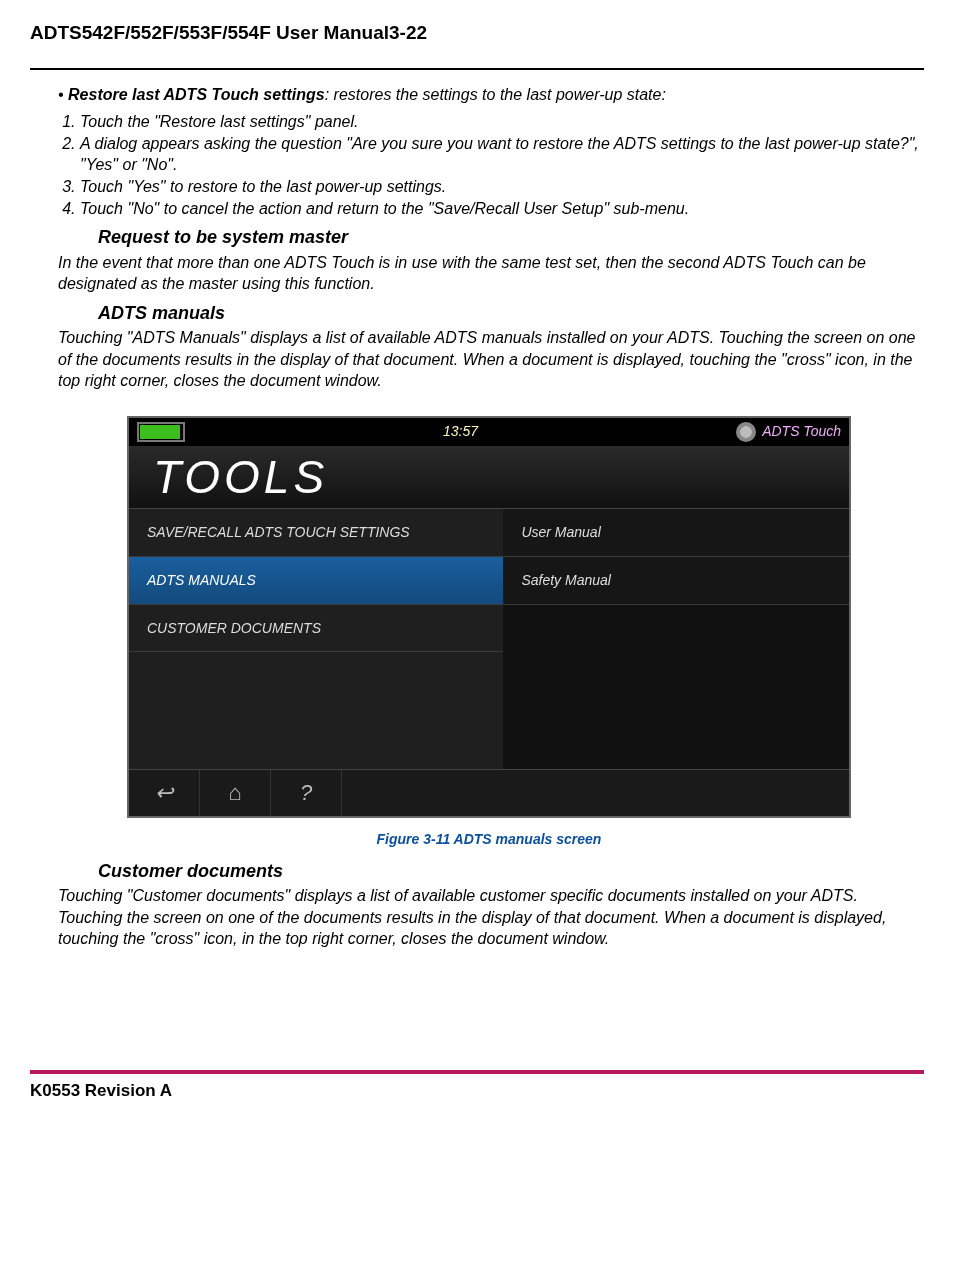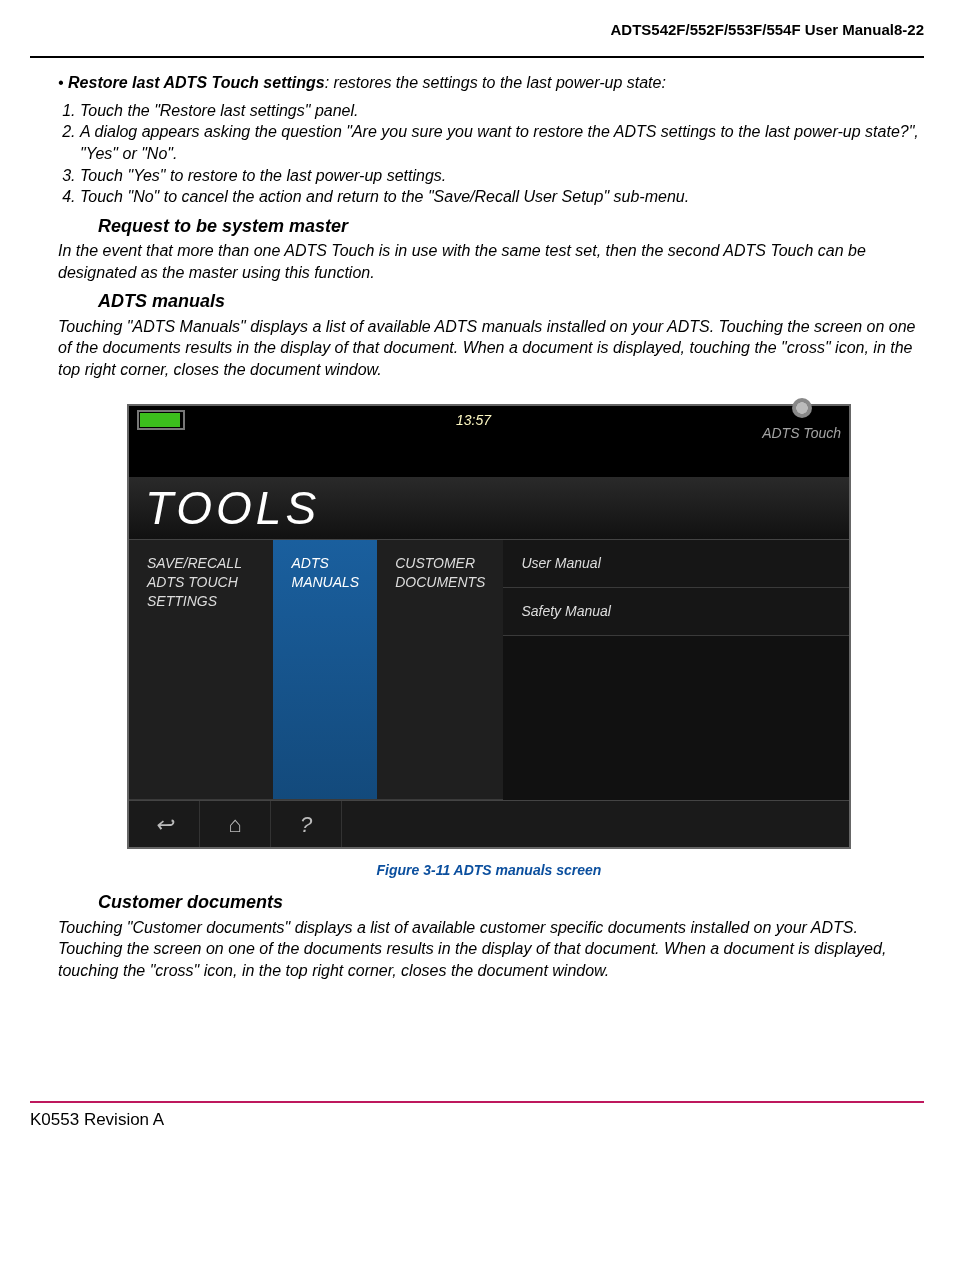--- a/index.html
+++ b/index.html
@@ -6,25 +6,25 @@
     font-family: "Segoe UI", Arial, sans-serif;
     margin: 0;
     padding: 20px 30px;
     width: 894px;
     color: #000;
     font-size: 16px;
     line-height: 1.35;
   }
   .header-row {
     display: flex;
-    justify-content: flex-end;
-    font-weight: bold;
-    font-size: 15px;
+    justify-content: flex-start;
+    font-weight: bold;
+    font-size: 19px;
     border-bottom: 2px solid #000;
-    padding-bottom: 16px;
+    padding-bottom: 22px;
     margin-bottom: 14px;
   }
   .content {
     padding-left: 28px;
     padding-right: 4px;
     font-style: italic;
   }
   .bullet-head {
     font-weight: bold;
   }
@@ -76,47 +76,46 @@
     width: 40px;
     background: #3cbf1d;
   }
   .clock {
     color: #fef9c3;
   }
   .brand {
     display: flex;
     align-items: center;
     gap: 6px;
-    color: #a3a3a3;
-    flex-direction: column;
+    color: #f0abfc;
   }
   .ge-logo {
     width: 20px; height: 20px; border-radius: 50%;
     background: radial-gradient(circle at center, #bbb 0 40%, #888 41% 100%);
   }
   .tools-banner {
     color: #fff;
     font-size: 46px;
     font-weight: 300;
     letter-spacing: 4px;
-    padding: 2px 0 0 16px;
+    padding: 2px 0 0 24px;
     background: linear-gradient(#2a2a2a, #111);
     border-bottom: 1px solid #444;
     height: 60px;
     line-height: 58px;
-    margin-top: 43px;
   }
   .device-body {
     display: flex;
     height: 260px;
     background: #1b1b1b;
   }
   .left-col {
     width: 52%;
     display: flex;
+    flex-direction: column;
   }
   .right-col {
     flex: 1;
     display: flex;
     flex-direction: column;
     background: #111;
   }
   .menu-item, .submenu-item {
     color: #ddd;
     font-size: 14px;
@@ -154,33 +153,33 @@
     border-right: 1px solid #333;
   }
   .fig-caption {
     text-align: center;
     color: #0b4f9e;
     font-weight: bold;
     font-size: 14px;
     margin: 12px 0 10px 0;
   }
   .footer {
-    border-top: 2px solid #be185d;
+    border-top: 4px solid #be185d;
     margin-top: 120px;
     padding-top: 6px;
-    font-weight: normal;
+    font-weight: bold;
     font-size: 17px;
   }
 </style>
 </head>
 <body>
 
 <div class="header-row">
   <span>ADTS542F/552F/553F/554F User Manual</span>
-  <span>8-22</span>
+  <span>3-22</span>
 </div>
 
 <div class="content">
 
   <p class="para">
     • <span class="bullet-head">Restore last ADTS Touch settings</span><span>: restores the settings to the last power-up state:</span>
   </p>
 
   <ol class="steps">
     <li>Touch the "Restore last settings" panel.</li>

